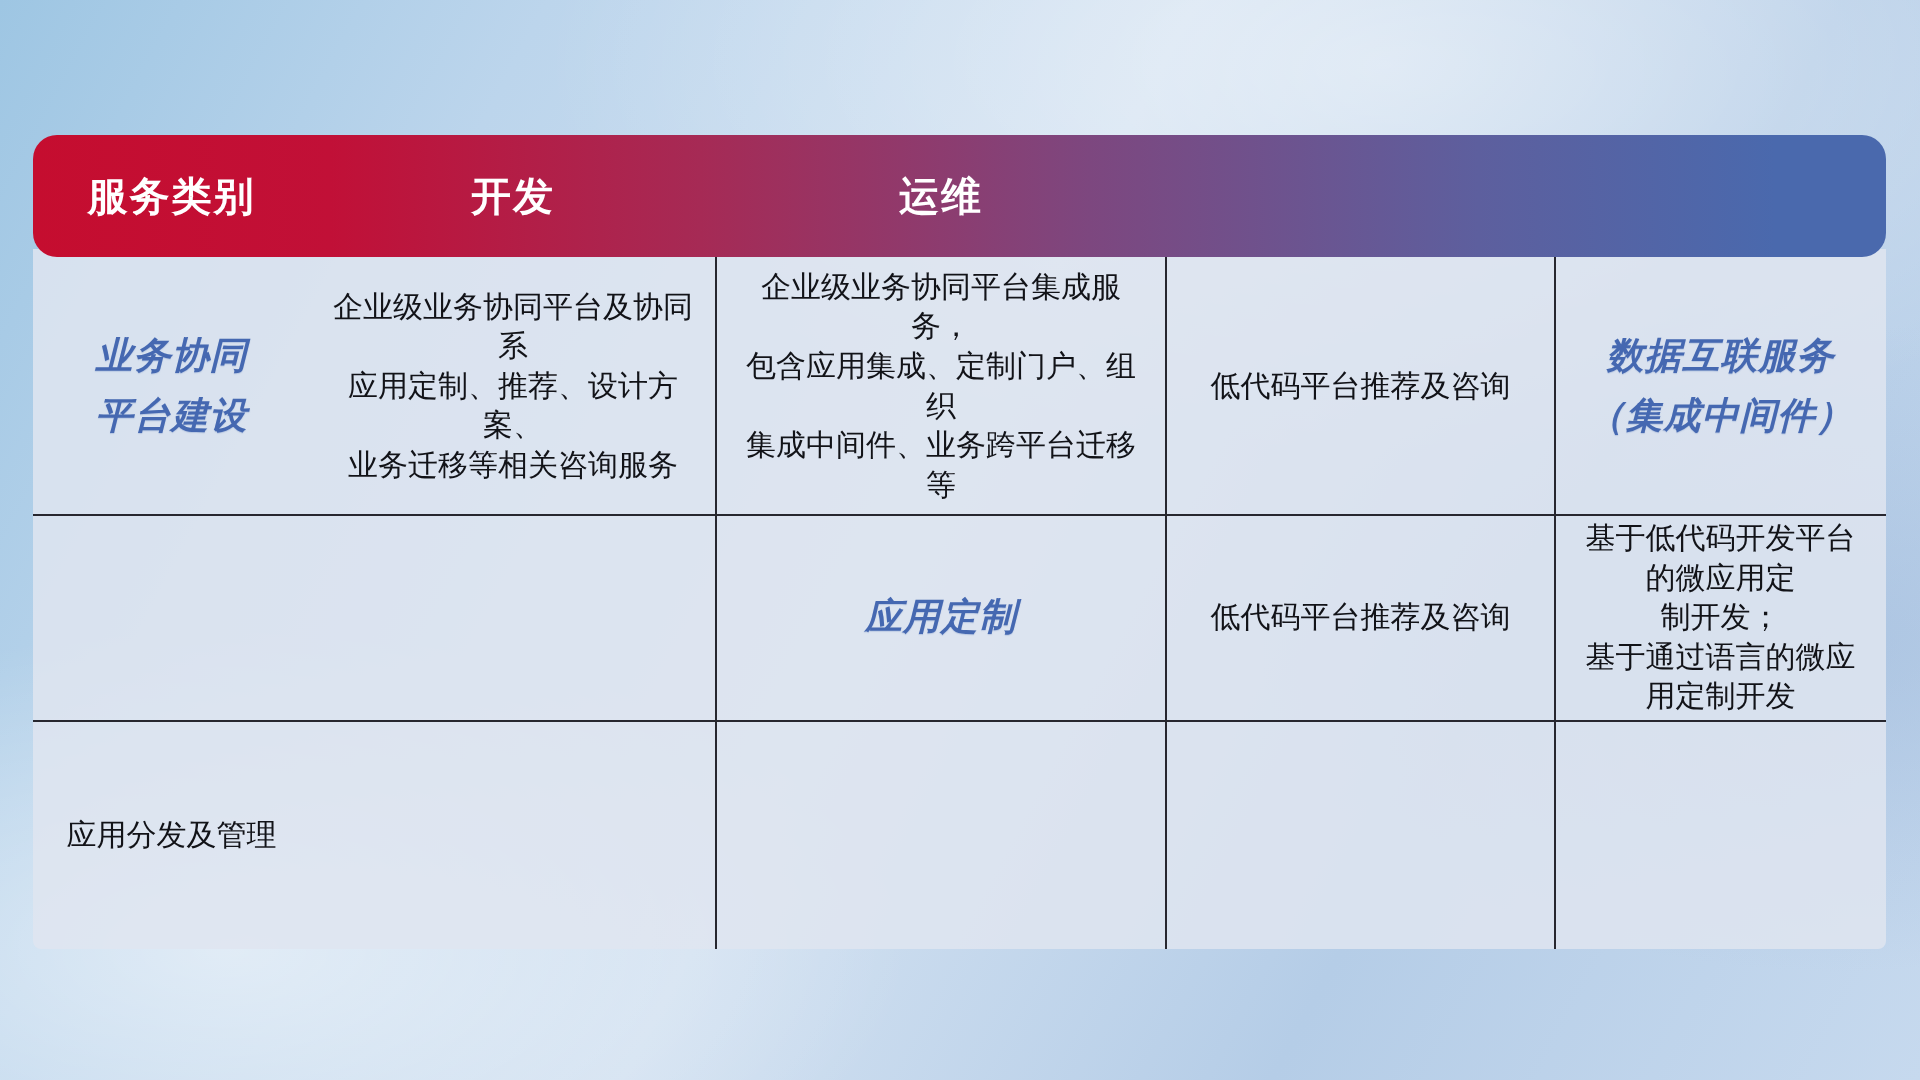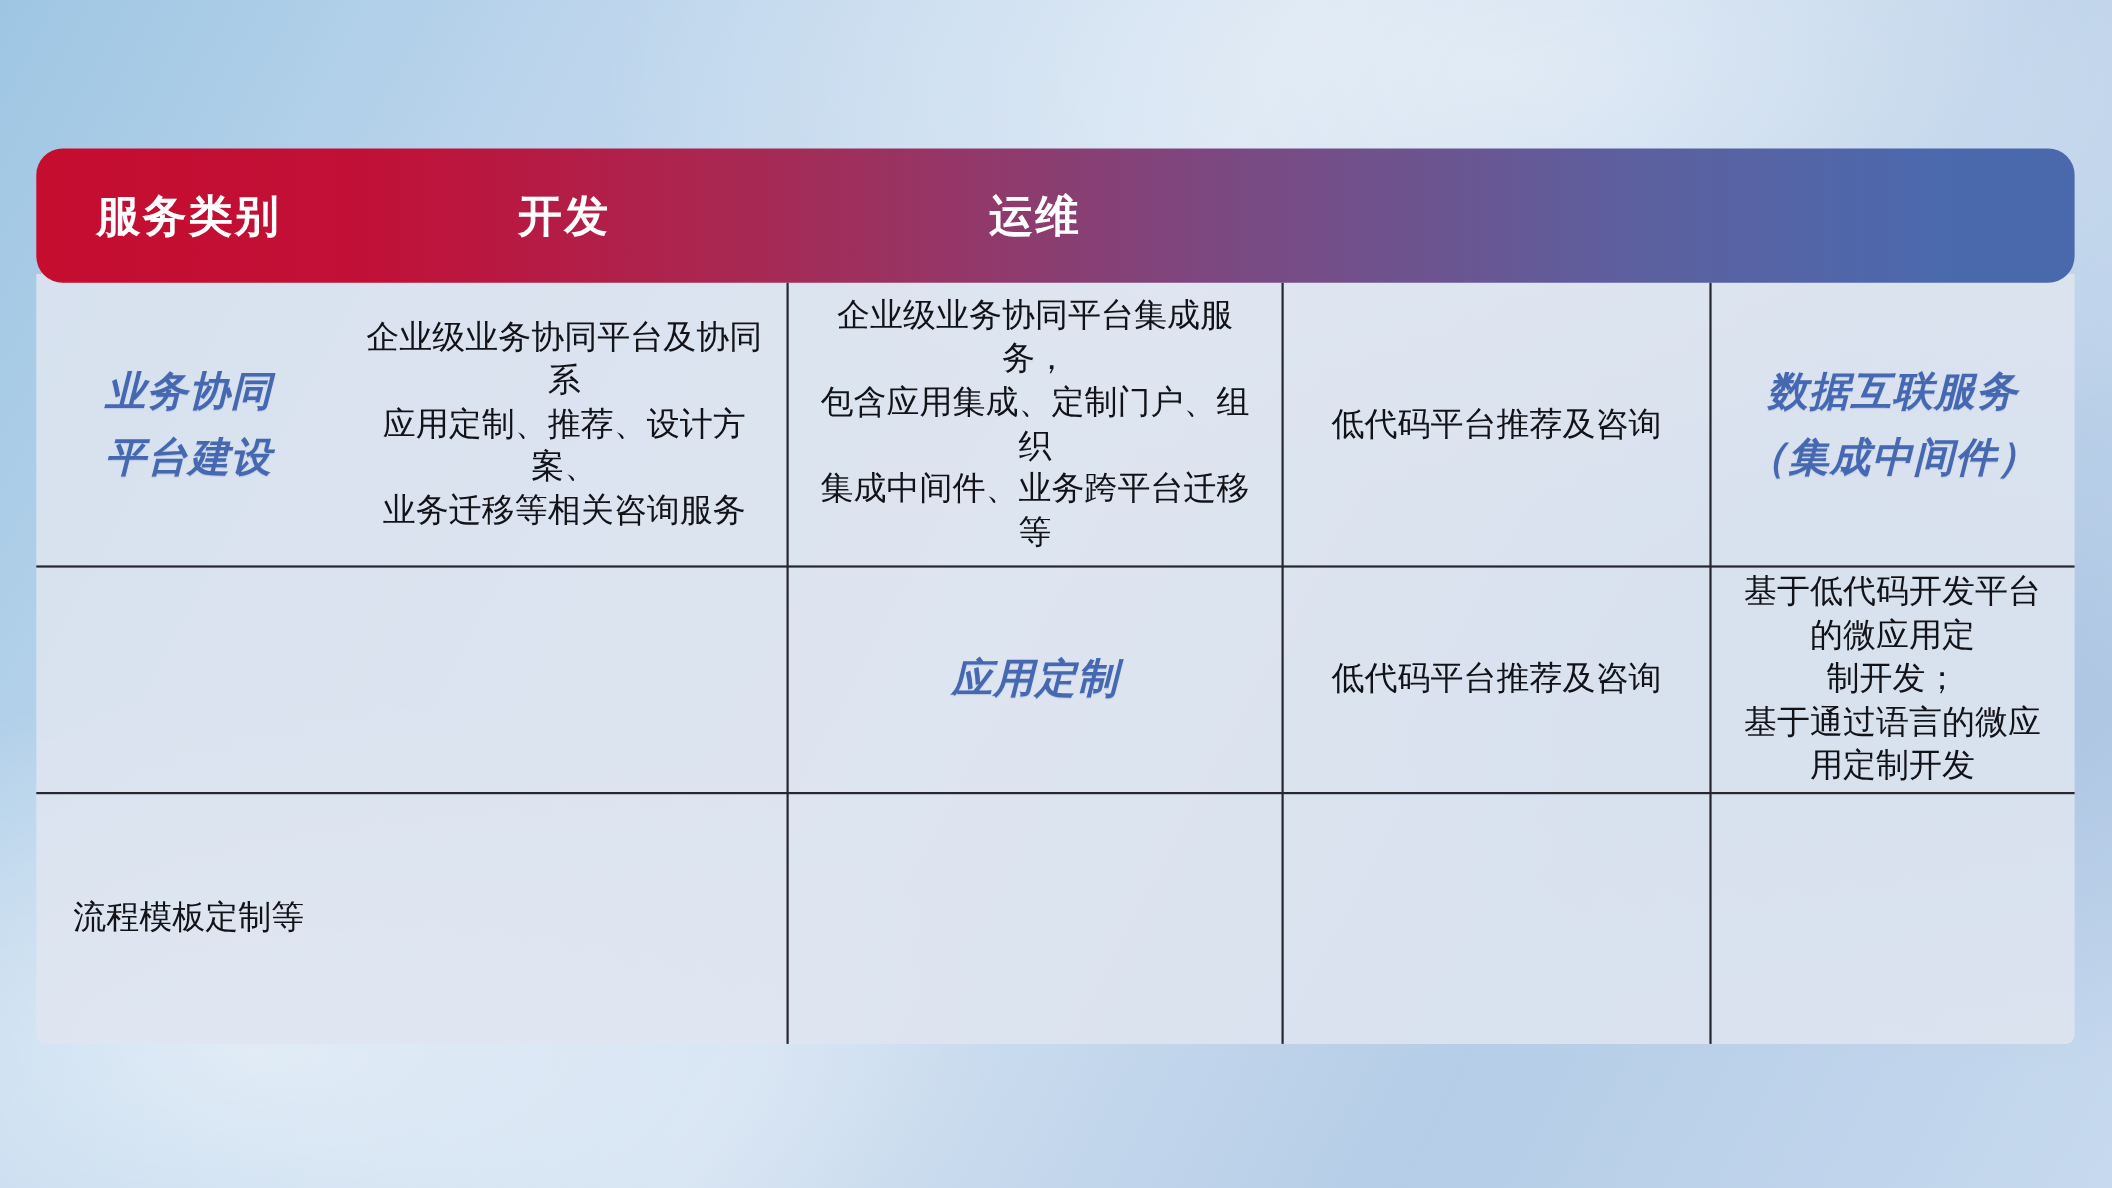--- a/index.html
+++ b/index.html
@@ -137,18 +137,18 @@
       <div class="cell cat">数据互联服务
 （集成中间件）</div>
       <div class="cell"></div>
       <div class="cell"></div>
 
       <div class="cell cat">应用定制</div>
       <div class="cell">低代码平台推荐及咨询</div>
       <div class="cell">基于低代码开发平台的微应用定
 制开发；
 基于通过语言的微应用定制开发</div>
-      <div class="cell">流程模板定制等</div>
+      <div class="cell">应用分发及管理</div>
       <div class="cell"></div>
 
     </div>
   </div>
 </div>
 
 </body></html>

